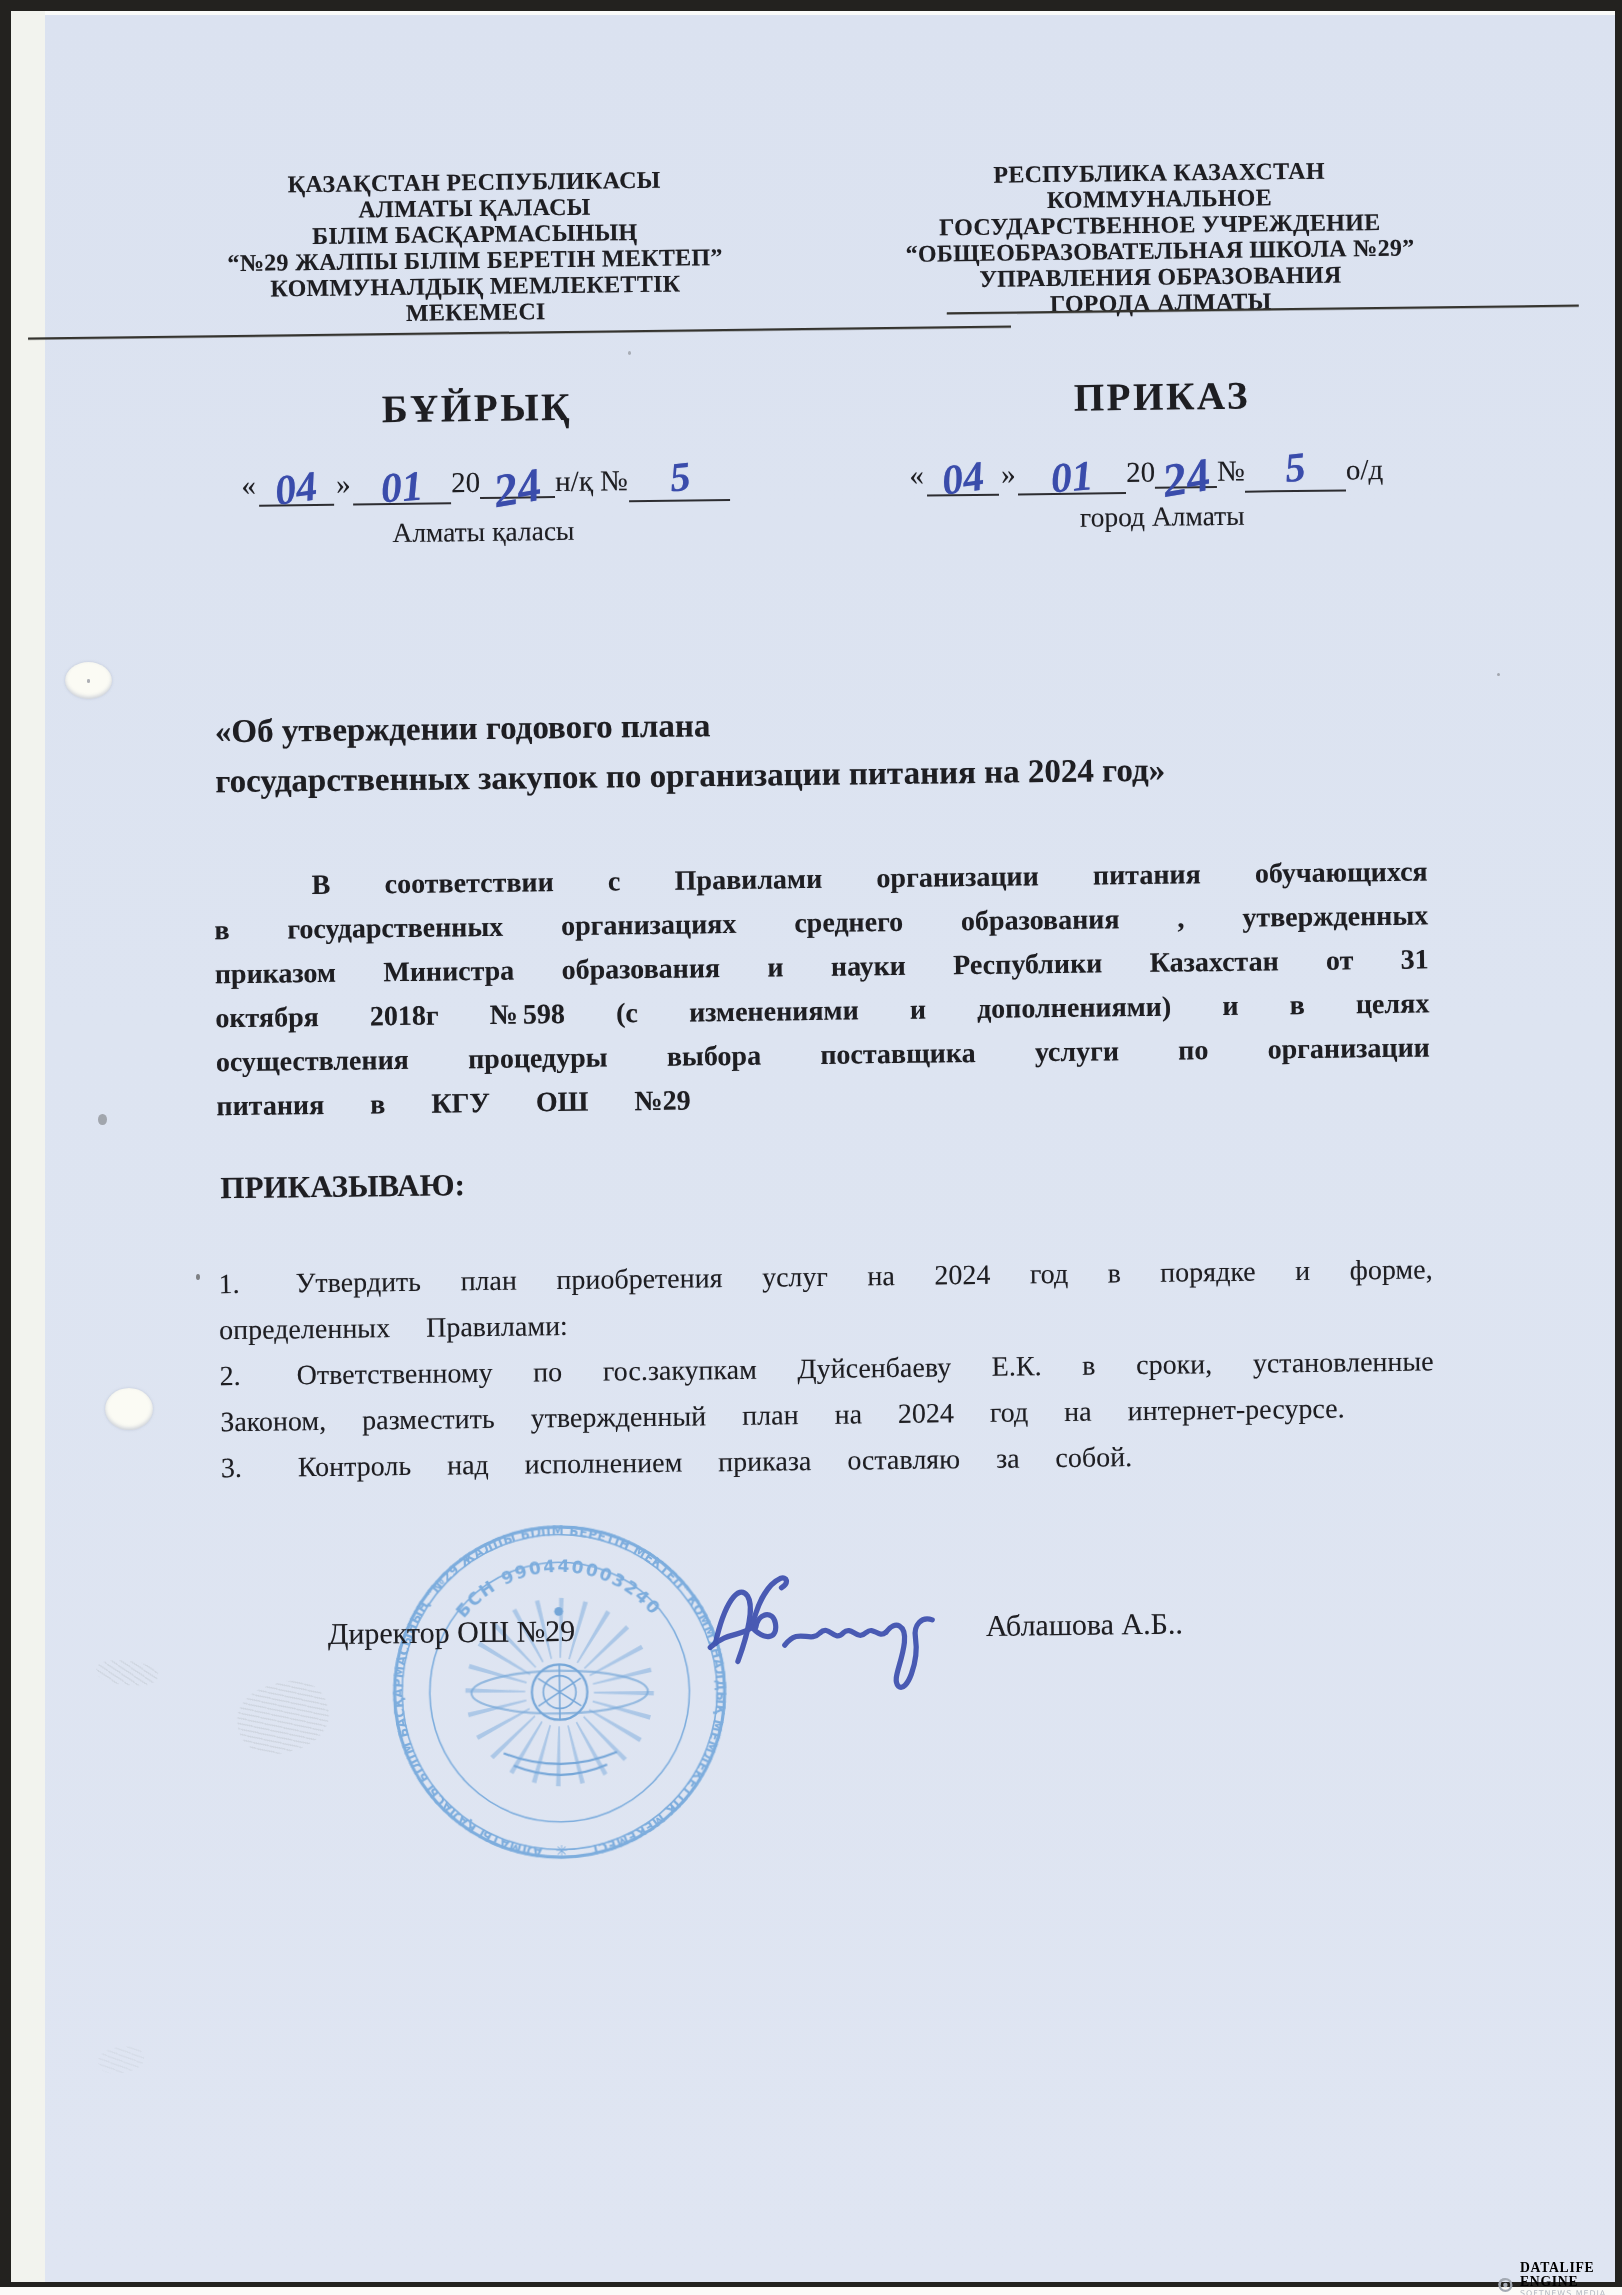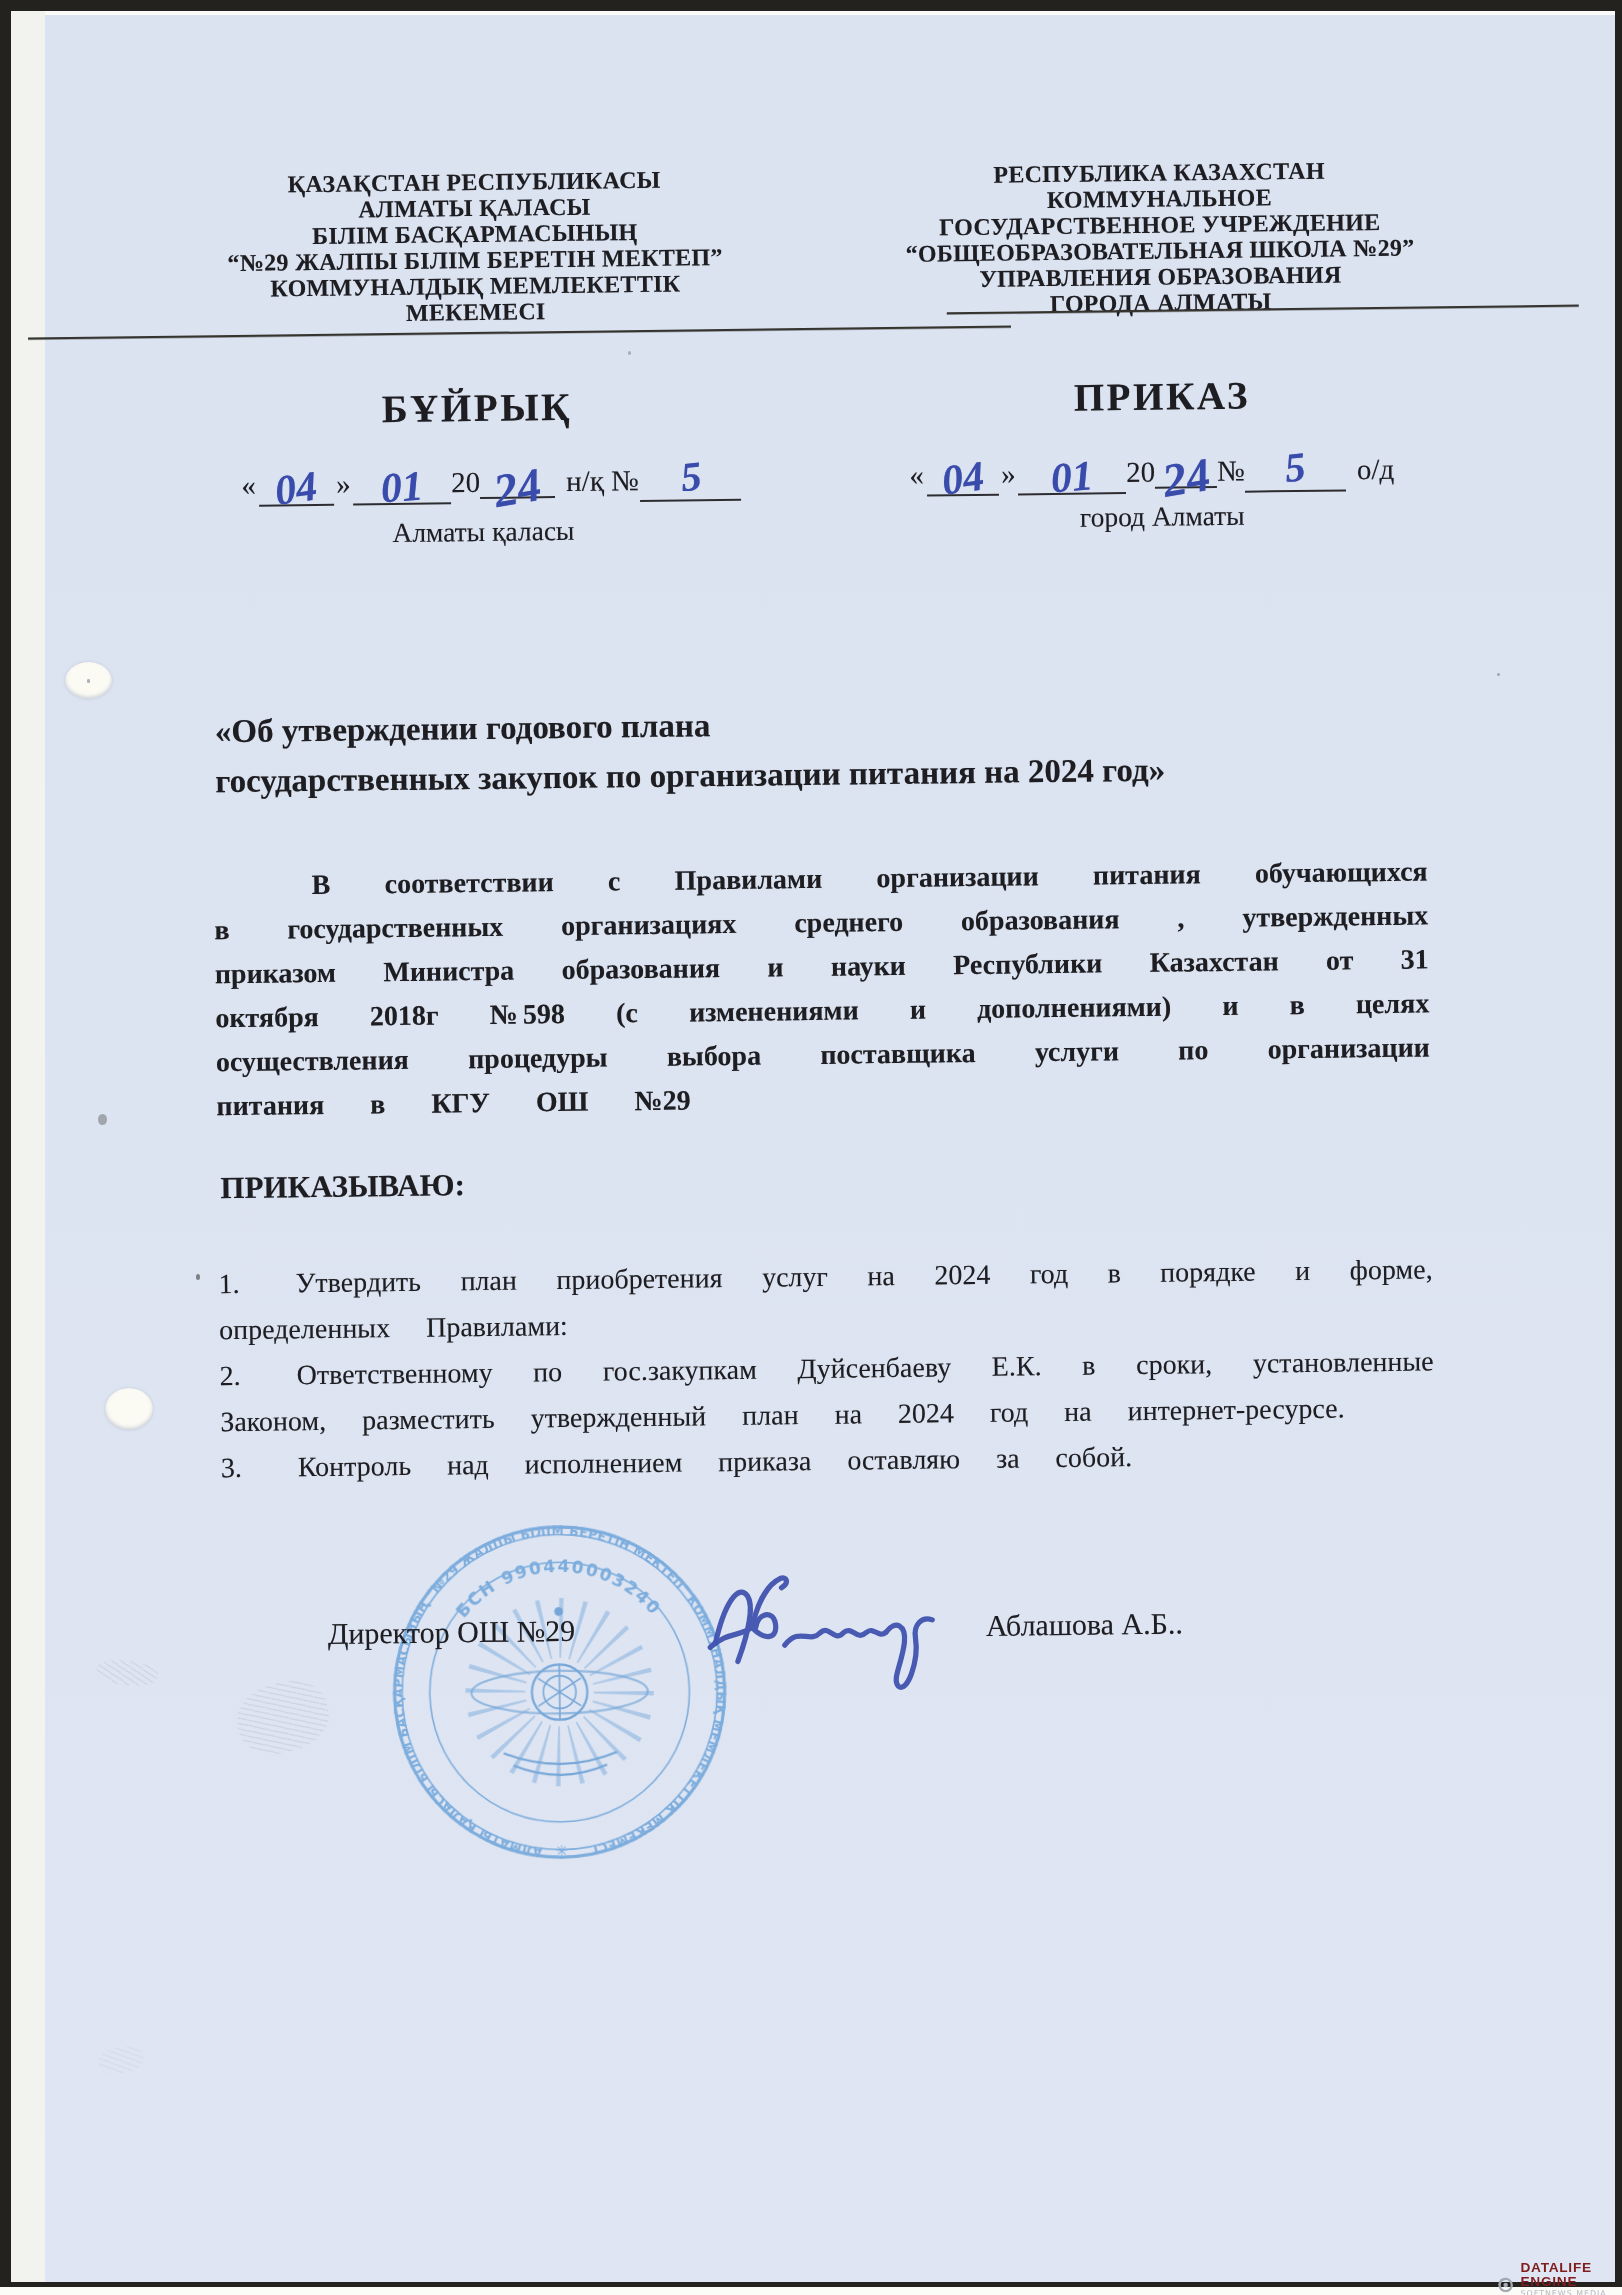--- a/index.html
+++ b/index.html
@@ -29,21 +29,21 @@
   
   .hdr{width:602px;text-align:center;font-weight:bold;font-size:24px;line-height:26px;letter-spacing:0.3px;}
   .rule{position:absolute;background:#35342f;height:2px;box-shadow:0 0.7px 0 rgba(53,52,47,.4);}
   
   .order-heading{width:602px;text-align:center;font-weight:bold;font-size:39px;letter-spacing:2.6px;}
   
   .daterow{font-size:29px;white-space:nowrap;}
   .slot{display:inline-block;border-bottom:2px solid #2d2d31;text-align:center;height:39px;vertical-align:-9.2px;position:relative;}
   .w095{width:62px}.w110{width:72px}.w150{width:98px}.w115{width:75px}.w155{width:101px}.w165{width:108px}
   .q{margin:0 2.6px;}
-  .lbl{margin-left:11px;margin-right:1.3px;}
+  .lbl{margin-left:0;margin-right:1.3px;}
   .hw{
     font-family:"Liberation Serif","DejaVu Serif",serif;font-style:italic;font-weight:bold;
     color:#3a4cab;text-shadow:0 0 0.7px rgba(58,76,171,.55);
     display:inline-block;font-size:42px;position:relative;top:-1.3px;
   }
   .hw-day{transform:rotate(-7deg);}
   .hw-month{transform:rotate(-4deg);}
   .hw-year{font-size:47px;transform:rotate(-9deg);top:2.6px;}
   .hw-num{font-size:41px;transform:rotate(-5deg);top:-7.9px;}
   .place{font-size:27.5px;text-align:center;width:406px;}
@@ -58,21 +58,21 @@
   .items p{margin:0;}
   .items .num{display:inline-block;width:77px;word-spacing:normal;}
   
   .sig-label{font-size:30px;}
   .signature-svg{position:absolute;}
   
   .stamp{position:absolute;filter:blur(0.4px);opacity:.93;}
   
   .watermark{position:absolute;display:flex;align-items:center;gap:5.2px;z-index:4;}
   .wm-text{line-height:1;}
-  .wm-title{font-family:Liberation Sans, sans-serif;font-weight:bold;font-size:13.7px;color:#7f1d1d;letter-spacing:0.7px;}
+  .wm-title{font-family:Liberation Serif, serif;font-weight:bold;font-size:13.7px;color:#000000;letter-spacing:0.7px;}
   .wm-sub{font-family:"DejaVu Sans","Liberation Sans",sans-serif;font-size:7.9px;color:#b3b9c1;letter-spacing:1px;margin-top:2px;}
   
   .hole{position:absolute;background:#fbfbf4;border-radius:50%;z-index:5;box-shadow:inset 0 -2px 3.9px rgba(150,160,185,.45),0 0 2.6px rgba(170,178,200,.6);}
   .hole-dot{position:absolute;left:50%;top:50%;width:3.9px;height:3.3px;margin:-1.3px 0 0 -2px;background:#8b8f99;border-radius:50%;opacity:.7;}
   
   .speck{position:absolute;background:#4a4a4a;border-radius:50%;z-index:4;}
   .smudge{position:absolute;z-index:4;border-radius:45%;}
   .smudge-pencil{
     background:repeating-linear-gradient(28deg,rgba(92,100,92,.22) 0 1.3px,transparent 1.3px 5.2px);
     filter:blur(0.7px);

